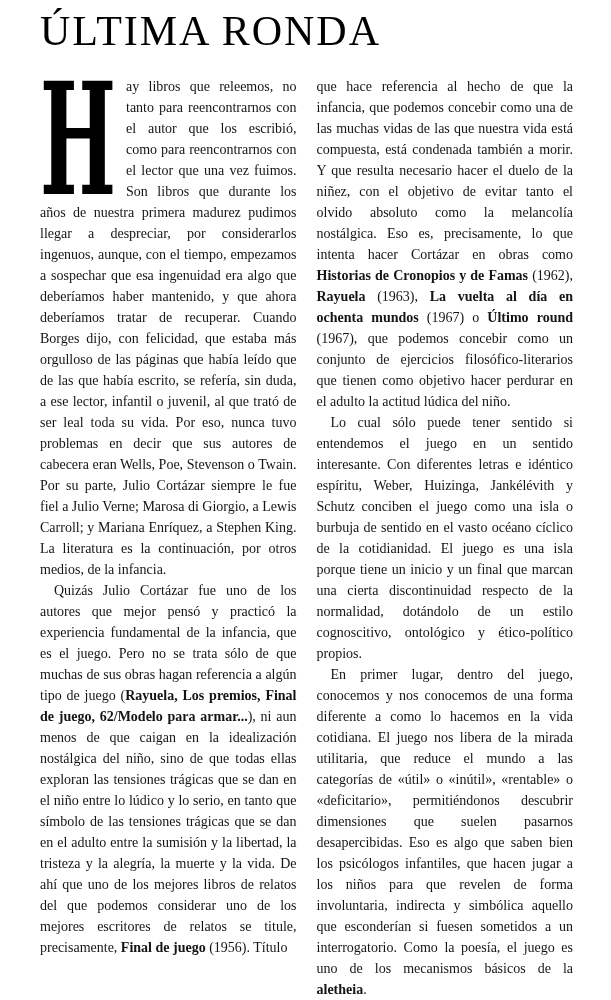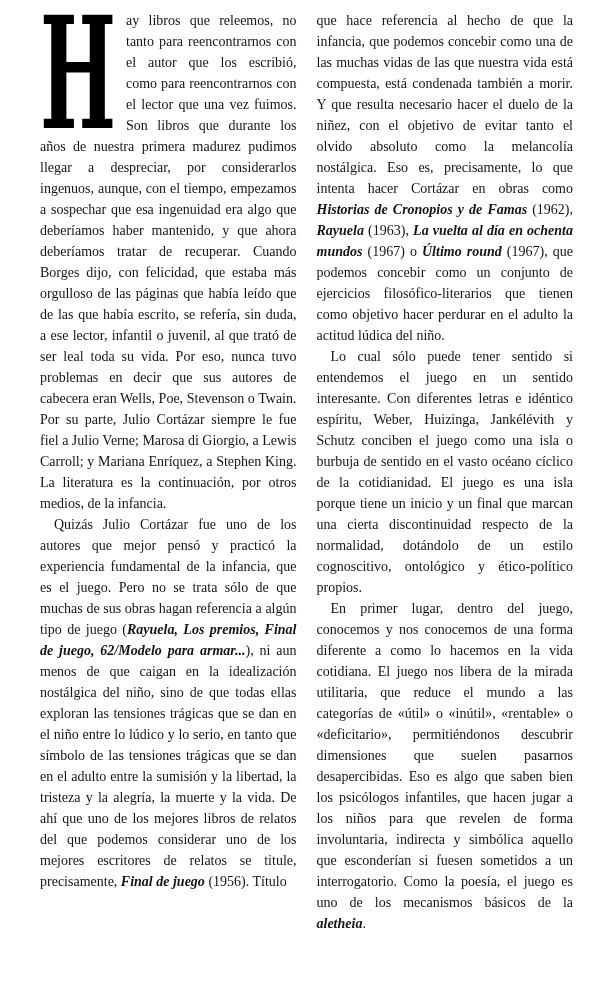--- a/index.html
+++ b/index.html
@@ -44,38 +44,38 @@
     -webkit-hyphens: auto;
   }
   .col p {
     margin: 0;
     text-indent: 14px;
   }
   .col p:first-child {
     text-indent: 0;
   }
   .em {
-    font-style: italic;
     font-weight: 700;
   }
   svg.dropcap {
     float: left;
     margin: 2px 8px 1px 0;
   }
   svg.dropcap text {
     font-family: "DejaVu Serif", serif;
     font-weight: 700;
     font-size: 156px;
     fill: #000;
   }
 </style>
 </head>
 <body>
 
 <div class="page">
+  <h1 class="article-title">ÚLTIMA RONDA</h1>
   <div class="cols">
     <div class="col" id="col-left">
         <p><svg class="dropcap" width="78" height="119">
             <text x="0" y="116" textLength="76" lengthAdjust="spacingAndGlyphs">H</text>
           </svg><span>ay libros que releemos, no tanto para reencontrarnos con el autor que los escribió, como para reencontrarnos con el lector que una vez fuimos. Son libros que durante los años de nuestra primera madurez pudimos llegar a despreciar, por considerarlos ingenuos, aunque, con el tiempo, empezamos a sospechar que esa ingenuidad era algo que deberíamos haber mantenido, y que ahora deberíamos tratar de recuperar. Cuando Borges dijo, con felicidad, que estaba más orgulloso de las páginas que había leído que de las que había escrito, se refería, sin duda, a ese lector, infantil o juvenil, al que trató de ser leal toda su vida. Por eso, nunca tuvo problemas en decir que sus autores de cabecera eran Wells, Poe, Stevenson o Twain. Por su parte, Julio Cortázar siempre le fue fiel a Julio Verne; Marosa di Giorgio, a Lewis Carroll; y Mariana Enríquez, a Stephen King. La literatura es la continuación, por otros medios, de la infancia.</span></p>
         <p><span>Quizás Julio Cortázar fue uno de los autores que mejor pensó y practicó la experiencia fundamental de la infancia, que es el juego. Pero no se trata sólo de que muchas de sus obras hagan referencia a algún tipo de juego (</span><span class="em">Rayuela, Los premios, Final de juego, 62/Modelo para armar...</span><span>), ni aun menos de que caigan en la idealización nostálgica del niño, sino de que todas ellas exploran las tensiones trágicas que se dan en el niño entre lo lúdico y lo serio, en tanto que símbolo de las tensiones trágicas que se dan en el adulto entre la sumisión y la libertad, la tristeza y la alegría, la muerte y la vida. De ahí que uno de los mejores libros de relatos del que podemos considerar uno de los mejores escritores de relatos se titule, precisamente, </span><span class="em">Final de juego</span><span> (1956). Título</span></p>
       </div>
     <div class="col" id="col-right">
         <p><span>que hace referencia al hecho de que la infancia, que podemos concebir como una de las muchas vidas de las que nuestra vida está compuesta, está condenada también a morir. Y que resulta necesario hacer el duelo de la niñez, con el objetivo de evitar tanto el olvido absoluto como la melancolía nostálgica. Eso es, precisamente, lo que intenta hacer Cortázar en obras como </span><span class="em">Historias de Cronopios y de Famas</span><span> (1962), </span><span class="em">Rayuela</span><span> (1963), </span><span class="em">La vuelta al día en ochenta mundos</span><span> (1967) o </span><span class="em">Último round</span><span> (1967), que podemos concebir como un conjunto de ejercicios filosófico-literarios que tienen como objetivo hacer perdurar en el adulto la actitud lúdica del niño.</span></p>
         <p><span>Lo cual sólo puede tener sentido si entendemos el juego en un sentido interesante. Con diferentes letras e idéntico espíritu, Weber, Huizinga, Jankélévith y Schutz conciben el juego como una isla o burbuja de sentido en el vasto océano cíclico de la cotidianidad. El juego es una isla porque tiene un inicio y un final que marcan una cierta discontinuidad respecto de la normalidad, dotándolo de un estilo cognoscitivo, ontológico y ético-político propios.</span></p>

